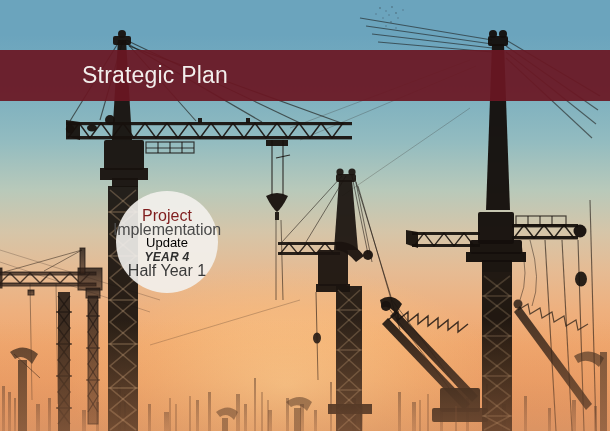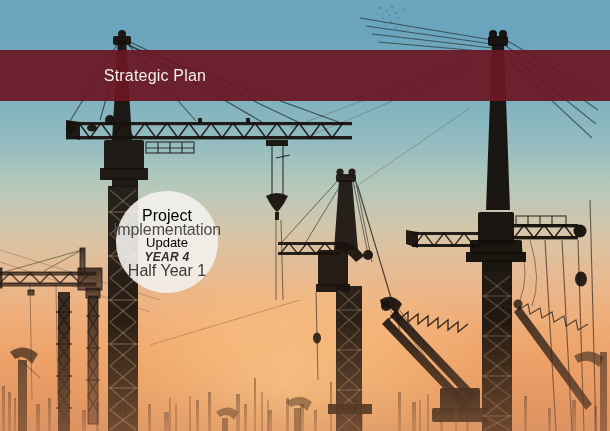--- a/index.html
+++ b/index.html
@@ -85,21 +85,21 @@
     height: 51px;
     display: flex;
     flex-direction: column;
     align-items: center;
     justify-content: center;
     padding-right: 300px;
     box-sizing: border-box;
   }
   #title-main {
     color: #f2eeec;
-    font-size: 16px;
+    font-size: 23px;
     line-height: 23px;
     letter-spacing: 0.2px;
     font-weight: 400;
     white-space: nowrap;
   }
   #title-sub {
     color: #ddd2d1;
     font-size: 14px;
     line-height: 17px;
     letter-spacing: 0.2px;
@@ -119,21 +119,21 @@
     flex-direction: column;
     align-items: center;
     justify-content: center;
     text-align: center;
     color: #3a3a3a;
   }
   .b-project {
     font-size: 16px;
     line-height: 17px;
     font-weight: 400;
-    color: #000000;
+    color: #7f1d1d;
   }
   .b-impl {
     font-size: 16px;
     line-height: 12px;
     font-weight: 400;
     color: #4a4a4a;
     letter-spacing: -0.1px;
   }
   .b-update {
     font-size: 13px;

